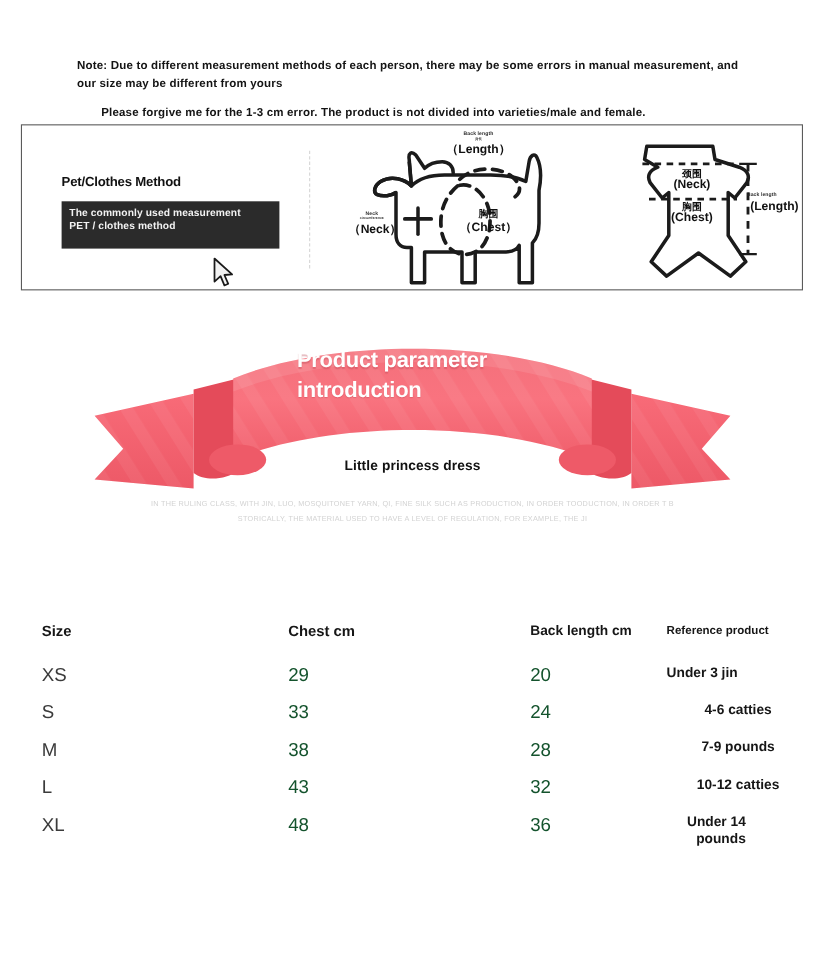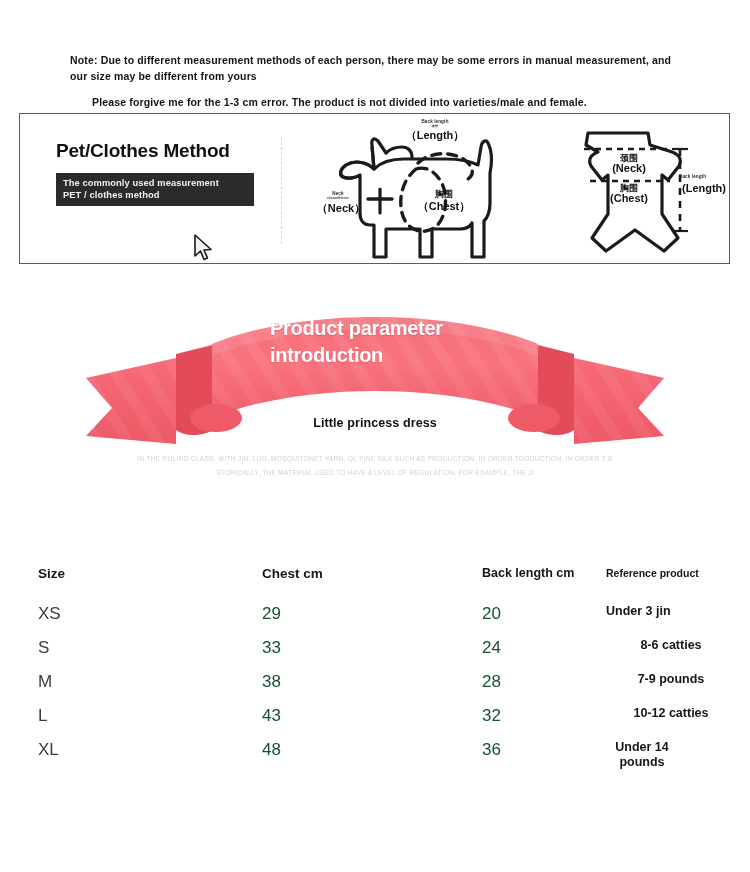--- a/index.html
+++ b/index.html
@@ -19,25 +19,25 @@
   }
   .note-line.indent{margin-top:10px;padding-left:22px;}
 
   
   .measure-box{
     position:absolute;left:19px;top:113px;width:711px;height:151px;
     border:1.6px solid #5b5b5b;background:#fff;box-sizing:border-box;
   }
   .mb-left{position:absolute;left:36px;top:22px;width:205px;}
   .mb-common{font-size:11.5px;font-weight:bold;line-height:15px;letter-spacing:.4px;color:#111;}
-  .mb-title{font-size:19px;font-weight:bold;letter-spacing:-.2px;margin-top:4px;color:#111;}
+  .mb-title{font-size:12px;font-weight:bold;letter-spacing:-.2px;margin-top:22px;color:#111;}
   .mb-tip{
     margin-top:11px;background:#2b2b2b;color:#f2f2f2;
     font-size:9.3px;font-weight:bold;line-height:11.5px;
-    padding:5px 8px 5px 7px;width:198px;box-sizing:border-box;letter-spacing:.1px;
+    padding:5px 8px 15px 7px;width:198px;box-sizing:border-box;letter-spacing:.1px;
   }
   .cursor-ico{position:absolute;left:173px;top:120px;width:22px;height:28px;}
 
   .dash-div{
     position:absolute;left:261px;top:23px;height:107px;
     border-left:1.4px dashed #d6d6d6;
   }
 
   .dog-wrap{position:absolute;left:292px;top:3px;width:205px;height:148px;}
   .shirt-wrap{position:absolute;left:520px;top:4px;width:195px;height:145px;}
@@ -226,36 +226,36 @@
     <div class="c-size">XS</div>
     <div class="c-chest">29</div>
     <div class="c-back">20</div>
     <div class="c-ref" style="text-align:left">Under 3 jin</div>
   </div>
 
   <div class="trow body" style="height:34px">
     <div class="c-size">S</div>
     <div class="c-chest">33</div>
     <div class="c-back">24</div>
-    <div class="c-ref" style="text-align:center">8-6 catties</div>
+    <div class="c-ref" style="text-align:center">4-6 catties</div>
   </div>
 
   <div class="trow body" style="height:34px">
     <div class="c-size">M</div>
     <div class="c-chest">38</div>
     <div class="c-back">28</div>
     <div class="c-ref" style="text-align:center">7-9 pounds</div>
   </div>
 
   <div class="trow body" style="height:34px">
     <div class="c-size">L</div>
     <div class="c-chest">43</div>
     <div class="c-back">32</div>
     <div class="c-ref" style="text-align:center">10-12 catties</div>
   </div>
 
   <div class="trow body" style="height:40px">
     <div class="c-size">XL</div>
     <div class="c-chest">48</div>
     <div class="c-back">36</div>
-    <div class="c-ref" style="text-align:center;width:72px">Under 14 pounds</div>
+    <div class="c-ref" style="text-align:right;width:72px">Under 14 pounds</div>
   </div>
 </div>
 
 </body></html>

